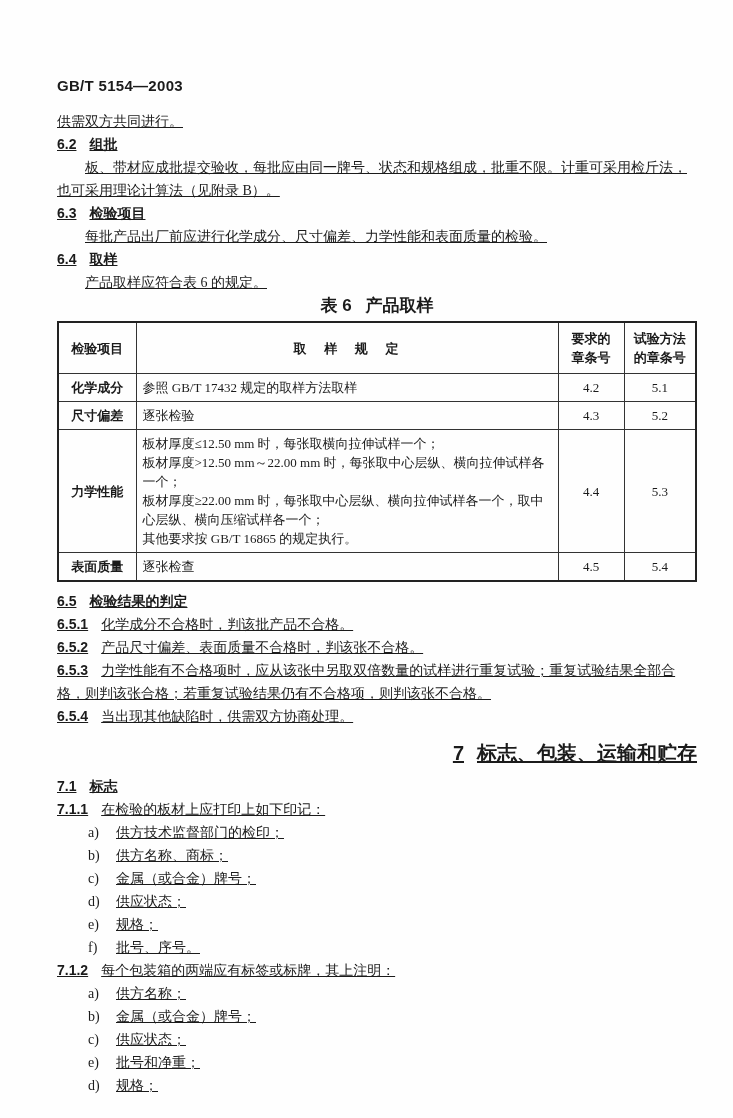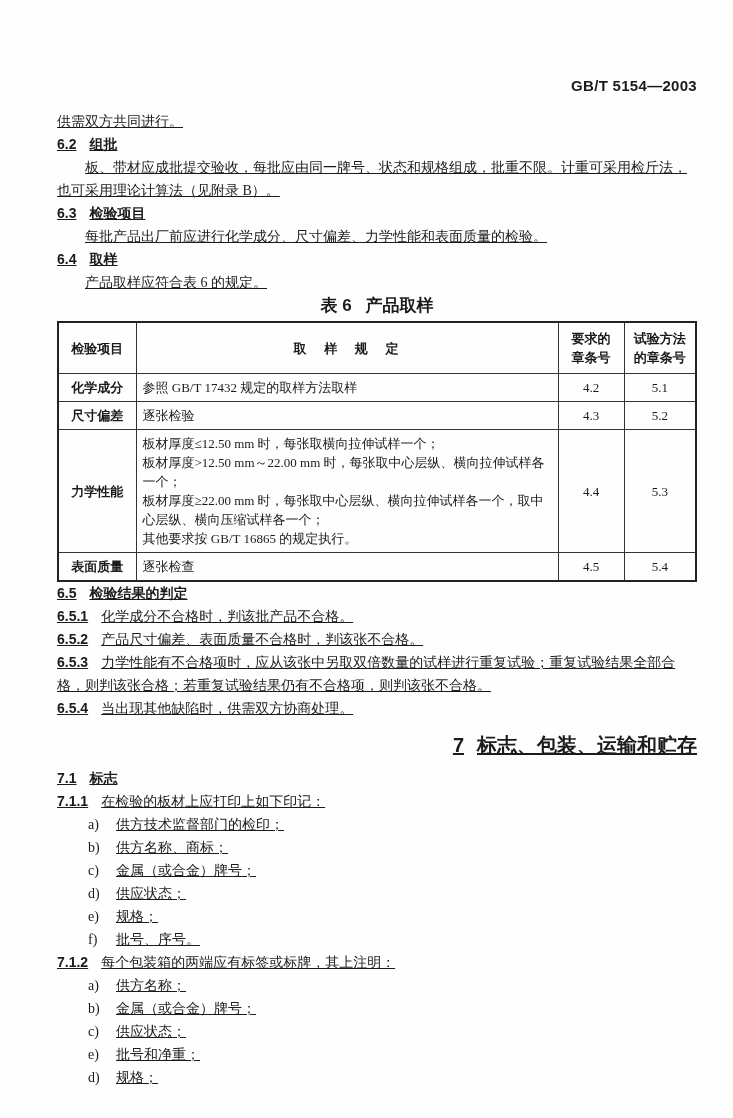--- a/index.html
+++ b/index.html
@@ -14,21 +14,20 @@
     box-sizing: border-box;
     padding: 76px 36px 0 57px;
   }
   .doc-header {
     font-family: "Liberation Sans", "DejaVu Sans", sans-serif;
     font-weight: 700;
     font-size: 15px;
     line-height: 20px;
     margin: 0 0 14px 0;
     letter-spacing: 0.3px;
-    text-align: right;
   }
   p { margin: 0; }
   .line { font-size: 14px; line-height: 23px; text-decoration: underline; }
   .heading {
     font-family: "Liberation Sans", "DejaVu Sans", sans-serif;
     font-weight: 700;
     font-size: 14px;
     line-height: 23px;
   }
   .heading-main {
@@ -79,21 +78,21 @@
     text-align: center;
   }
   td.num-cell { text-align: center; }
   td.rule-center { text-align: left; }
   td.rule-left { text-align: left; padding-left: 10px; padding-right: 10px; }
   .list-item .li-label {
     display: inline-block;
     width: 28px;
     margin-left: 31px;
   }
-  .after-table { }
+  .after-table { margin-top: 8px; }
   .sub-head { margin-top: 9px; }
 </style>
 </head>
 <body>
 
 <div class="page">
 
   <p class="doc-header">GB/T 5154—2003</p>
 
   <p class="line">供需双方共同进行。</p>

